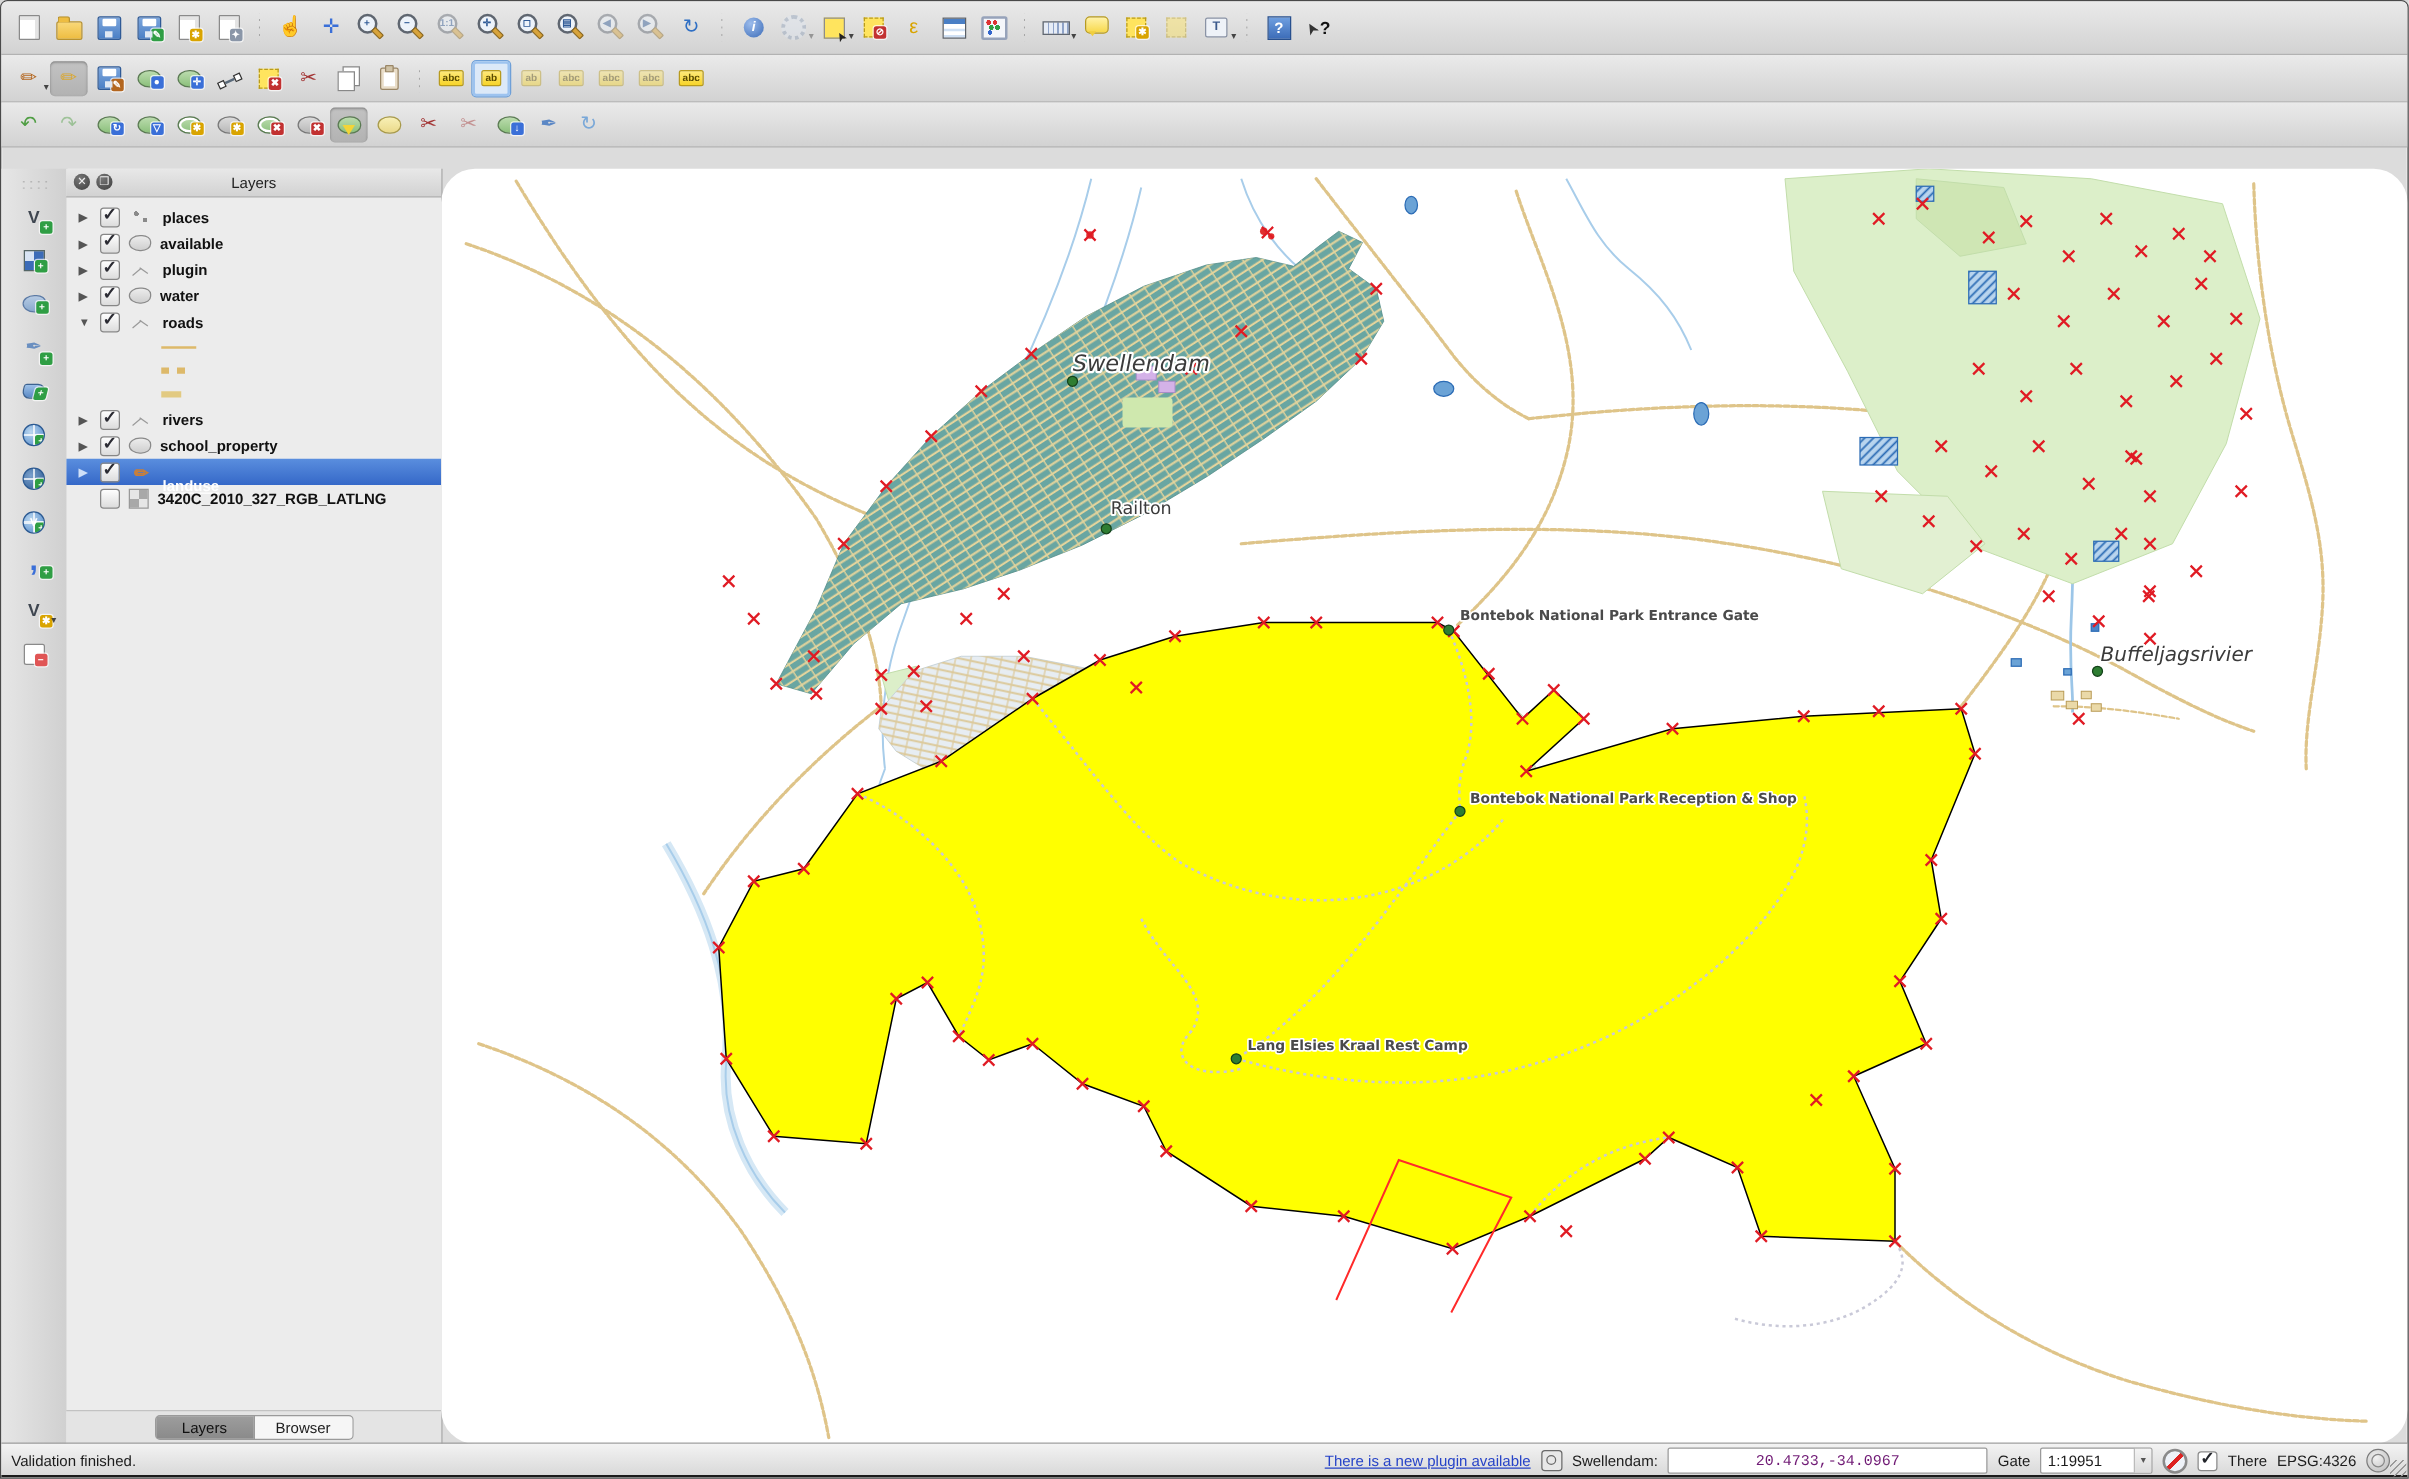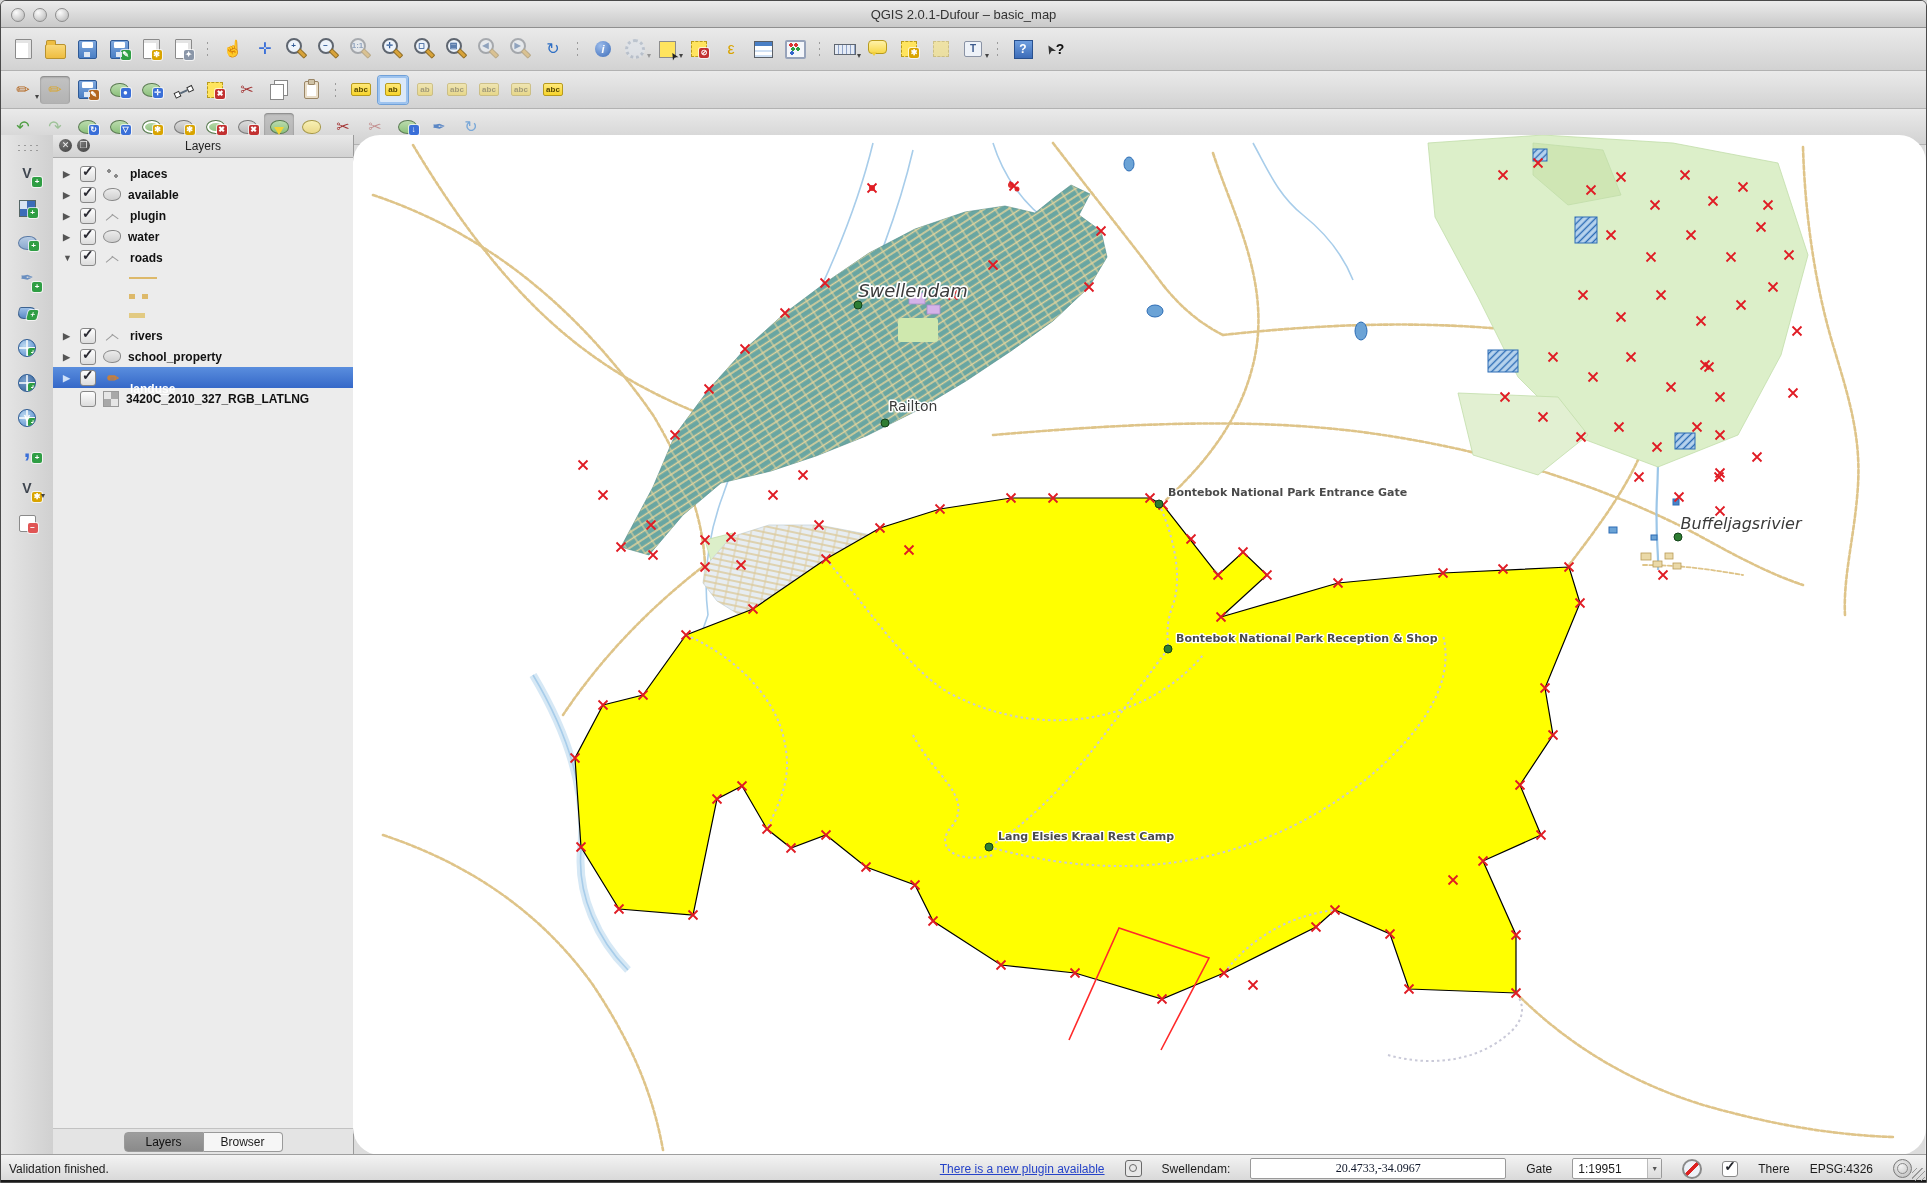--- a/index.html
+++ b/index.html
@@ -156,54 +156,46 @@
   .ptab.first{border-radius:4px 0 0 4px;}
   .ptab.last{border-radius:0 4px 4px 0;border-left:none;}
   .ptab.active{background:linear-gradient(#9d9d9d,#8a8a8a);color:#111;}
   
   .map{position:absolute;left:352px;top:134px;right:0;bottom:27px;background:#ffffff;overflow:hidden;border-radius:27px;}
   
   .statusbar{position:absolute;left:0;right:0;bottom:0;height:27px;background:linear-gradient(#f3f3f3,#d7d7d7);
         border-top:1px solid #9f9f9f;display:flex;align-items:center;font-size:12px;color:#1c1c1c;
         box-shadow:inset 0 -2px 0 #1a1a1a;}
   .sb-left{margin-left:8px;}
-  .sb-right{margin-left:auto;display:flex;align-items:center;gap:20px;margin-right:14px;}
+  .sb-right{margin-left:auto;display:flex;align-items:center;gap:8px;margin-right:14px;}
   .sb-link{color:#2643c8;text-decoration:underline;cursor:pointer;}
   .sb-plug{width:15px;height:15px;border-radius:3px;border:1.5px solid #6a6a6a;position:relative;background:#e8e8e8;}
   .sb-plug::after{content:"";position:absolute;left:3px;top:3px;width:6px;height:6px;border:1.5px solid #6a6a6a;border-radius:50%;}
   .coord-input{width:250px;height:17px;border:1px solid #9a9a9a;border-radius:2px;background:#fff;
-        text-align:center;font-size:12px;font-family:Liberation Serif, serif;color:#0f172a;}
+        text-align:center;font-size:12px;font-family:Liberation Mono, monospace;color:#701a75;}
   .scale-combo{width:88px;height:19px;border:1px solid #9a9a9a;border-radius:2px;background:#fff;display:flex;
         align-items:center;position:relative;}
   .scale-combo .val{flex:1;padding-left:5px;font-size:12px;}
   .scale-combo .arrow{width:13px;height:100%;border-left:1px solid #bbb;display:flex;align-items:center;
         justify-content:center;font-size:7px;color:#555;background:linear-gradient(#f4f4f4,#dcdcdc);}
   .sb-lock{width:16px;height:16px;border-radius:50%;border:2px solid #8a8a8a;background:
         linear-gradient(135deg,transparent 42%,#d22 42% 58%,transparent 58%),#eef2f8;}
   .sb-check{width:14px;height:14px;background:#fff;border:1px solid #8a8a8a;border-radius:3px;position:relative;}
   .sb-check::after{content:"✓";position:absolute;left:1px;top:-4px;font-size:14px;font-weight:bold;color:#23252b;}
   .sb-crs{width:17px;height:17px;border-radius:50%;border:1px solid #7a7a7a;
         background:radial-gradient(circle at 40% 35%,#f2f2f2,#b8b8b8);position:relative;}
   .sb-crs::after{content:"";position:absolute;inset:3px;border:1px solid #888;border-radius:50%;}
   .resize-grip{position:absolute;right:1px;bottom:1px;width:13px;height:13px;
         background:repeating-linear-gradient(135deg,transparent 0 3px,#9a9a9a 3px 4px);}
 </style>
 </head>
 <body>
 
 <div class="window">
 
-  <div class="titlebar">
-    <div class="tl-group">
-      <span class="tl"></span>
-      <span class="tl"></span>
-      <span class="tl"></span>
-    </div>
-    <span class="title">QGIS 2.0.1-Dufour – basic_map</span>
-  </div>
 
   <div class="tbar r1">
       <span class="tbtn">
         <i class="ic ci-page"></i>
       </span>
       <span class="tbtn">
         <i class="ic ci-folder"></i>
       </span>
       <span class="tbtn">
         <i class="ic ci-floppy"></i>

